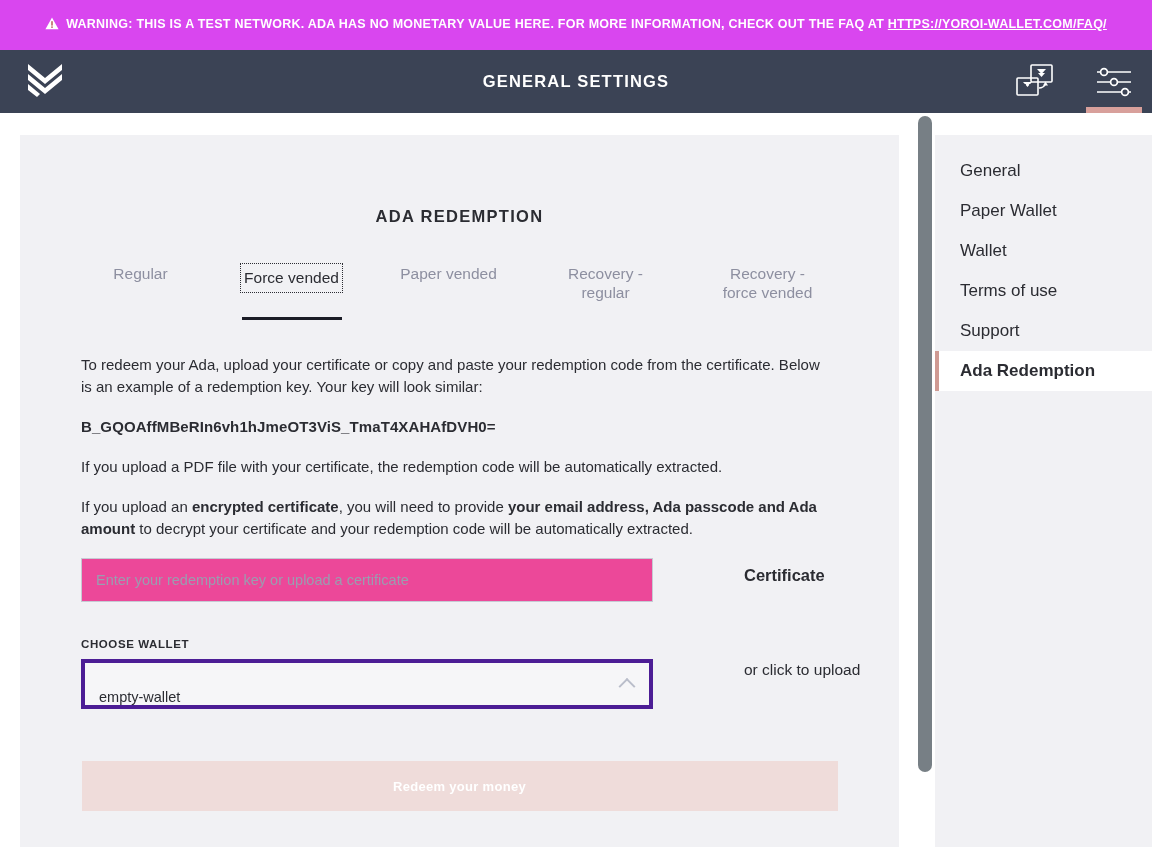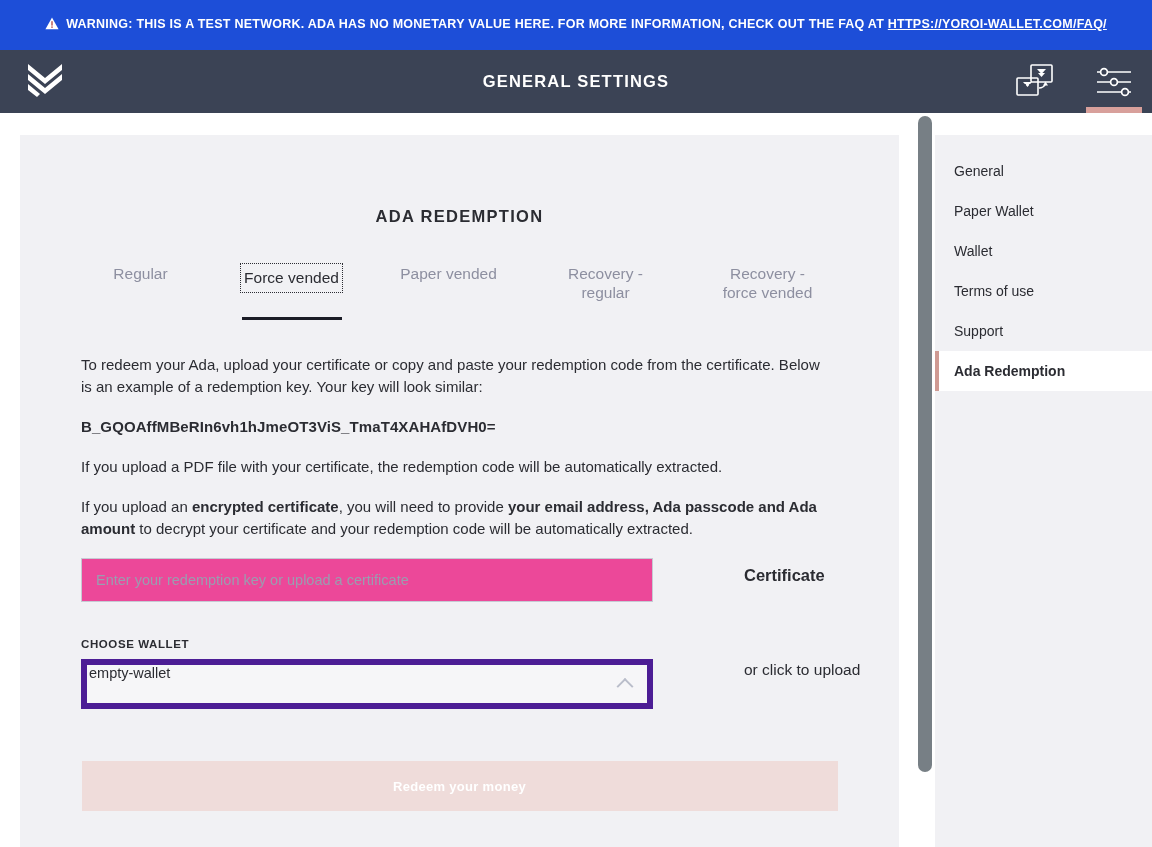--- a/index.html
+++ b/index.html
@@ -6,21 +6,21 @@
   html, body {
     width: 1152px; height: 847px;
     background: #ffffff;
     font-family: "Liberation Sans", sans-serif;
     overflow: hidden;
   }
 
   
   .warning-banner {
     position: absolute; left: 0; top: 0; width: 1152px; height: 50px;
-    background: #1d4ed8; color: #ffffff;
+    background: #d946ef; color: #ffffff;
     display: flex; align-items: center; justify-content: center;
     text-align: center;
     padding: 0 14px;
   }
   .warning-inner {
     font-size: 12.5px; font-weight: bold; letter-spacing: 0.25px;
     line-height: 21px;
   }
   .warn-tri { display: inline-block; vertical-align: -2px; margin-right: 7px; }
   .warning-link { color: #ffffff; text-decoration: underline; }
@@ -108,22 +108,22 @@
     width: 572px; height: 44px;
     background: #ec4899; border: 1px solid #c6cad3;
     font-size: 14.5px; color: #2b2c32;
     padding: 0 14px;
     font-family: "Liberation Sans", sans-serif;
   }
   .text-input::placeholder { color: #9a9db0; }
   .select-box {
     position: relative;
     width: 572px; height: 50px;
-    background: #f6f6f8; border: 6px solid #4c1d95;
-    display: flex; align-items: flex-start; padding: 0 2px;
+    background: #f6f6f8; border: 4px solid #4c1d95;
+    display: flex; align-items: flex-end; padding: 0 14px;
     font-size: 14.5px; color: #2b2c32;
   }
   .chevron-up {
     position: absolute; right: 16px; top: 50%;
     width: 12px; height: 12px;
     border-left: 2px solid #b9bdca; border-top: 2px solid #b9bdca;
     transform: translateY(-30%) rotate(45deg);
   }
   .choose-wallet-block { margin-top: 36px; }
 
@@ -155,22 +155,22 @@
   }
 
   
   .settings-menu {
     position: absolute; left: 935px; top: 135px; width: 217px; height: 712px;
     background: #f1f1f4;
   }
   .menu-item {
     position: relative;
     height: 40px; display: flex; align-items: center;
-    padding-left: 19px;
-    font-size: 14px; color: #2b2c32;
+    padding-left: 25px;
+    font-size: 17px; color: #2b2c32;
   }
   .menu-item.active {
     background: #ffffff; font-weight: bold;
   }
   .menu-item.active::before {
     content: ""; position: absolute; left: 0; top: 0; bottom: 0;
     width: 4px; background: #cf9a93;
   }
   .menu-list { padding-top: 16px; }
 </style>

